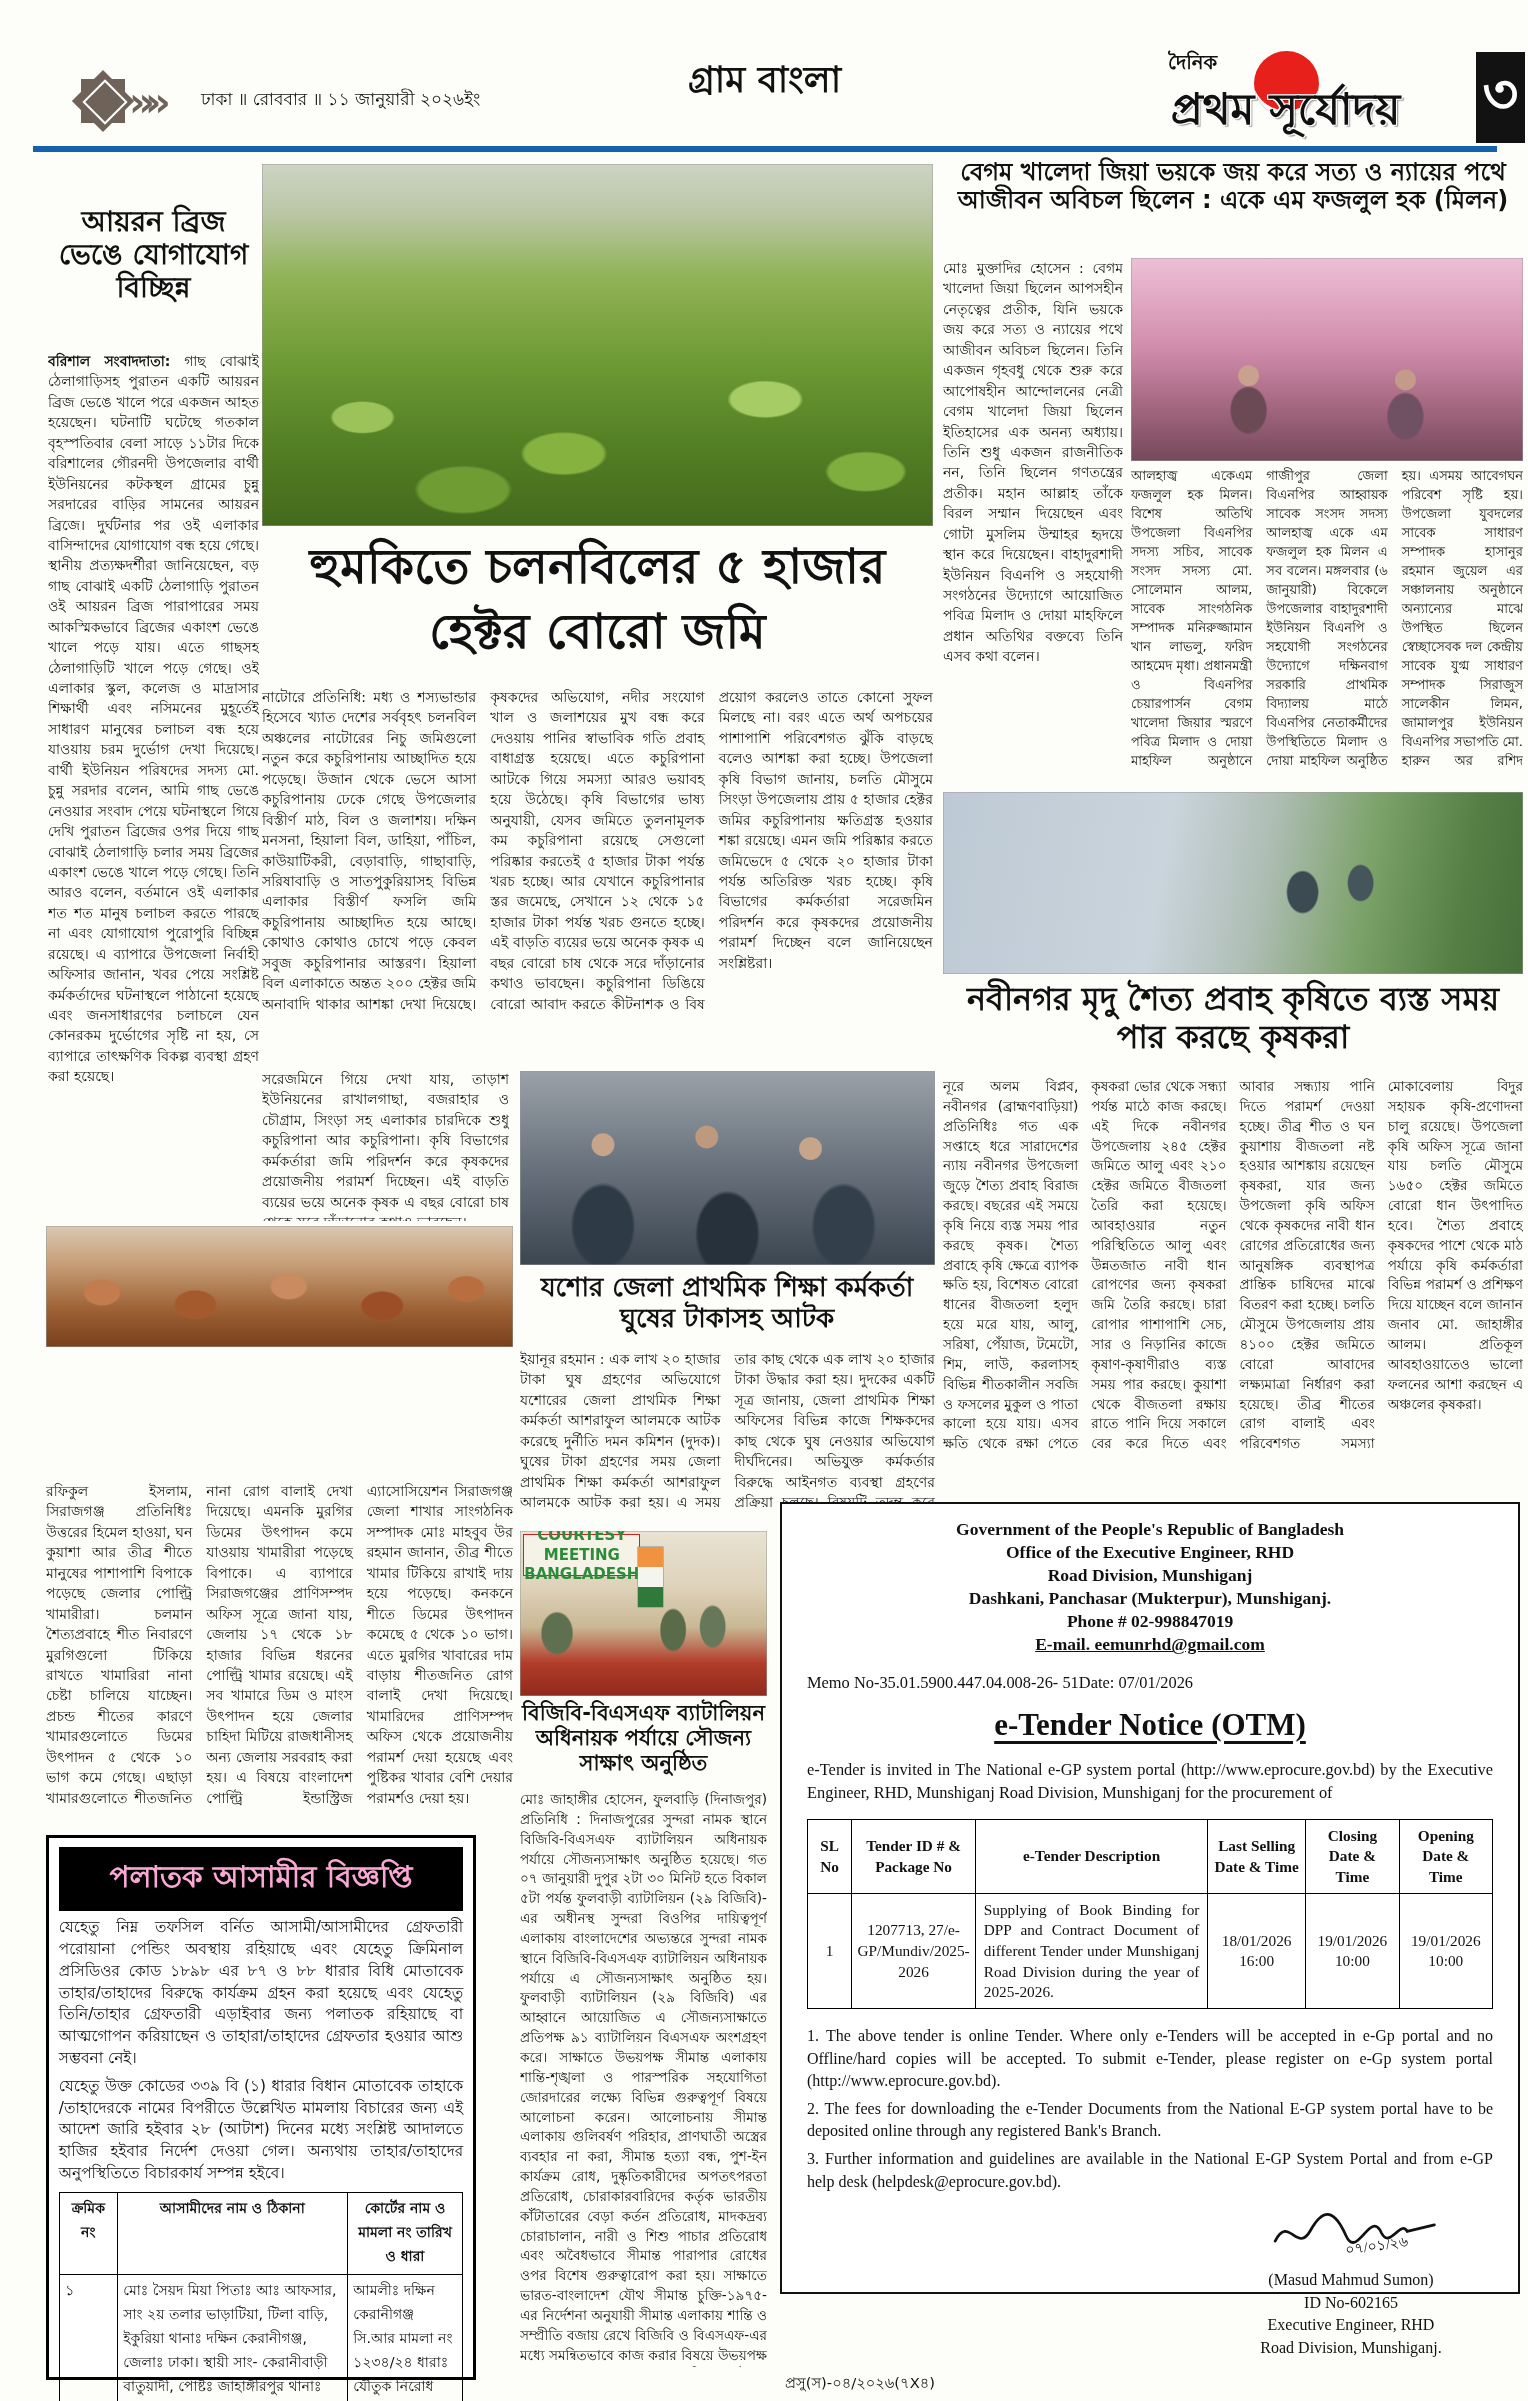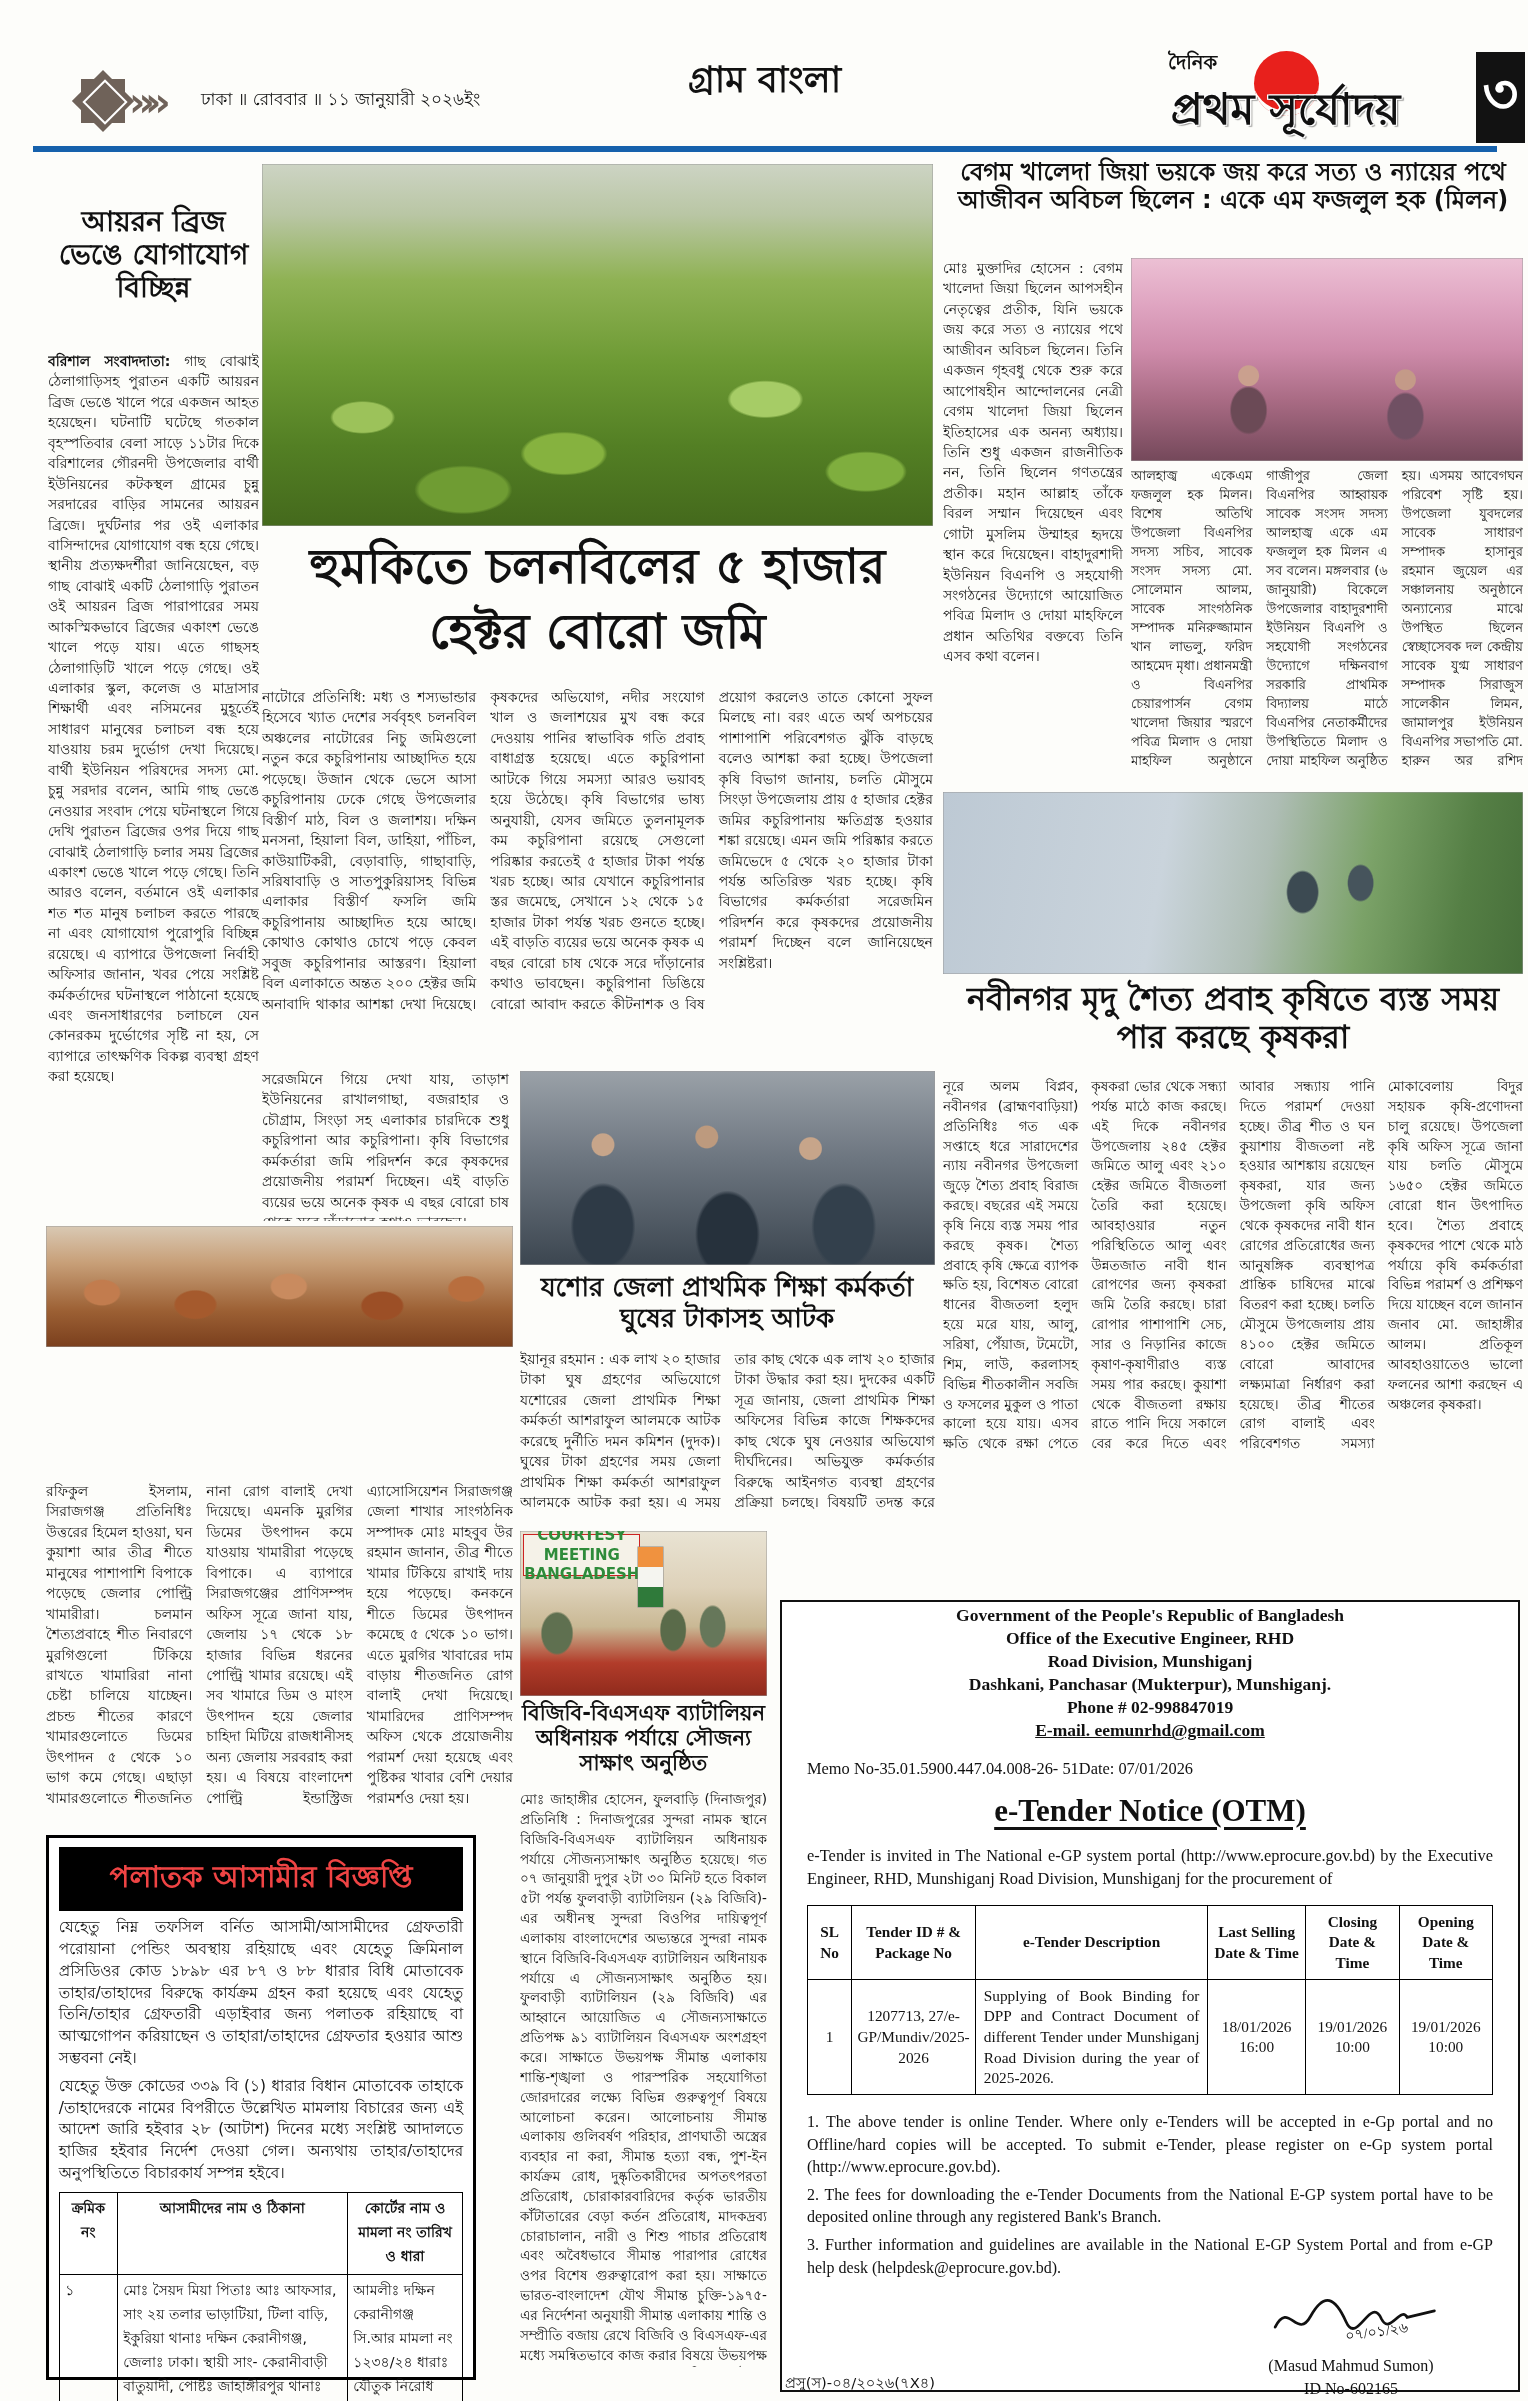--- a/index.html
+++ b/index.html
@@ -100,29 +100,29 @@
   #a5-body{left:46px;top:1481px;width:467px;height:346px;}
   
   #a6-head{left:525px;top:1272px;width:404px;height:72px;font-size:26px;}
   #a6-body{left:520px;top:1349px;width:415px;height:178px;}
   
   #a7-head{left:520px;top:1701px;width:247px;height:83px;font-size:21px;}
   #a7-body{left:520px;top:1790px;width:247px;height:577px;font-size:13.6px;}
   
   #fugitive{left:46px;top:1835px;width:430px;height:545px;border:3.3px solid #000;background:#fff;
       box-sizing:border-box;padding:8.7px 9.8px;}
-  #fugitive .title{background:#000;color:#ef4444;font-size:29.5px;font-weight:bold;text-align:center;
+  #fugitive .title{background:#000;color:#f9a8d4;font-size:29.5px;font-weight:bold;text-align:center;
       padding:7.6px 0;}
   #fugitive .para{font-size:15.3px;line-height:1.42;text-align:justify;margin-top:6.5px;}
   #fugitive table{border-collapse:collapse;width:100%;margin-top:7.6px;font-size:14px;}
   #fugitive th,#fugitive td{border:1.6px solid #000;padding:4.4px 5.5px;vertical-align:top;text-align:left;}
   #fugitive th{text-align:center;font-weight:bold;}
   
-  #tender{left:780px;top:1600px;width:740px;height:792px;border:2.2px solid #111;background:#fff;
-      box-sizing:border-box;padding:2px 25px;font-family:"Liberation Serif","DejaVu Serif",serif;}
+  #tender{left:780px;top:1502px;width:740px;height:792px;border:2.2px solid #111;background:#fff;
+      box-sizing:border-box;padding:14px 25px;font-family:"Liberation Serif","DejaVu Serif",serif;}
   #tender .gov{text-align:center;font-size:17.5px;font-weight:bold;line-height:1.32;}
   #tender .gov .email{text-decoration:underline;}
   #tender .memo{display:flex;justify-content:flex-start;font-size:16.4px;margin-top:16.4px;}
   #tender .title{text-align:center;font-size:31px;font-weight:bold;margin-top:14px;
       text-decoration:underline;text-underline-offset:5.5px;}
   #tender .intro{font-size:16.4px;line-height:1.4;margin-top:16.4px;text-align:justify;}
   #tender table{border-collapse:collapse;width:100%;margin-top:14px;font-size:15.3px;}
   #tender th,#tender td{border:1.6px solid #000;padding:5.5px 4.4px;text-align:center;vertical-align:middle;line-height:1.35;}
   #tender td.desc{text-align:justify;padding:5.5px 7.6px;}
   #tender td.dt{white-space:pre-line;}

